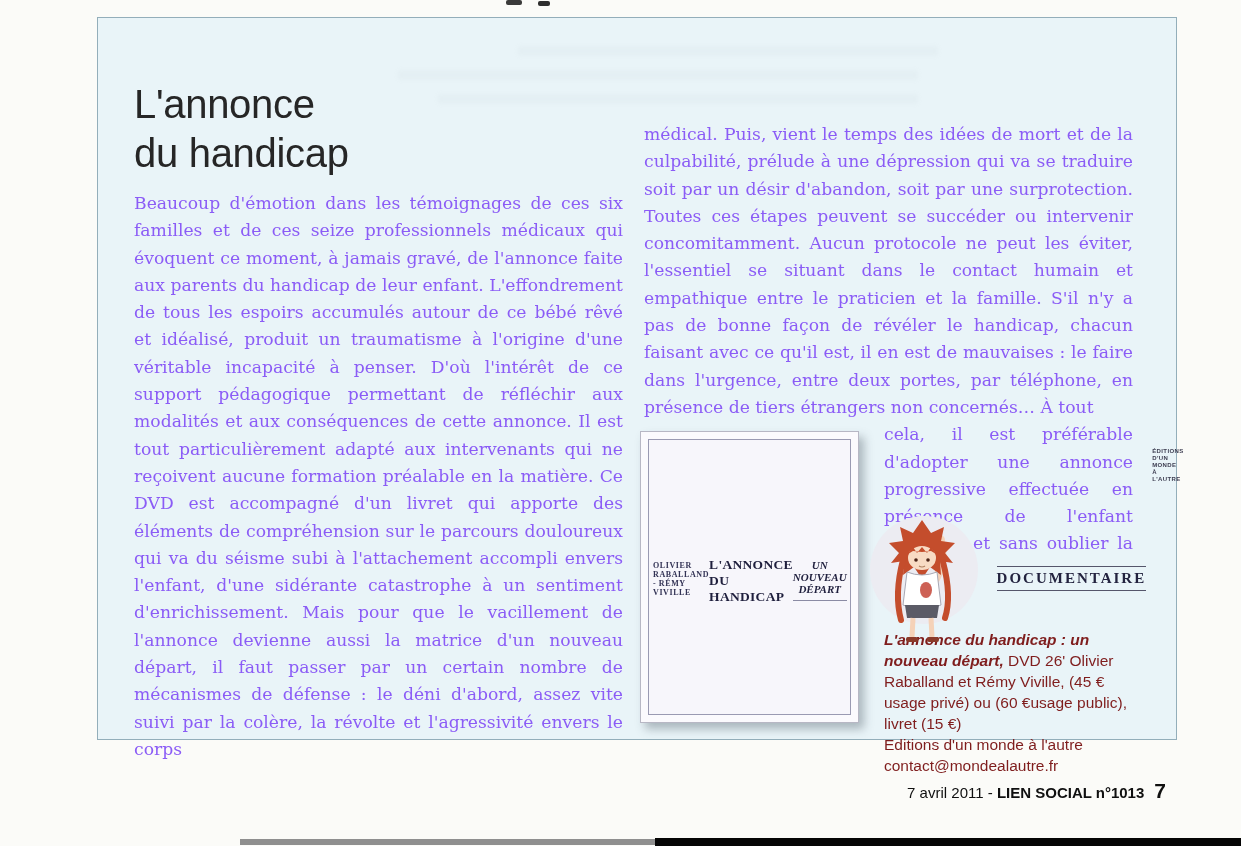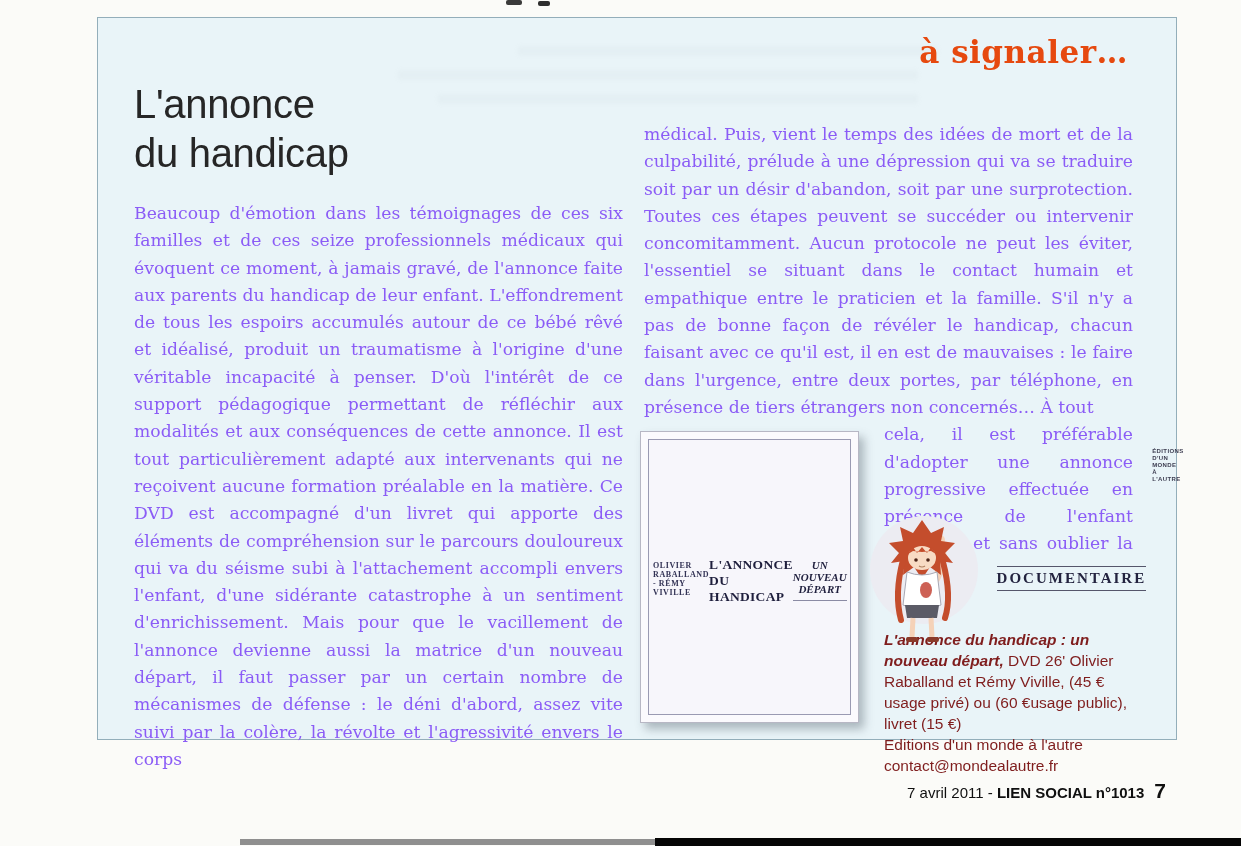--- a/index.html
+++ b/index.html
@@ -21,21 +21,21 @@
   }
   .ghost{position:absolute;background:#b9c6cc;opacity:.10;filter:blur(2px);border-radius:2px;}
   .section-label{
     position:absolute;top:16px;right:48px;
     font-family:"DejaVu Serif", serif;font-size:31px;font-weight:700;
     color:#e6490f;letter-spacing:.5px;
   }
   
   .left-col{position:absolute;left:36px;top:62px;width:489px;}
   .article-title{
-    margin:0 0 22px 0;
+    margin:0 0 12px 0;
     font-family:"Liberation Sans", sans-serif;font-weight:400;
     font-size:40px;line-height:49px;color:#262626;
     white-space:pre-line;letter-spacing:-0.3px;
   }
   .body-text{
     margin:0;font-size:17.2px;line-height:27.3px;text-align:justify;color:#8b5cf6;
   }
   
   .right-col{position:absolute;left:546px;top:103px;width:489px;}
   .wrap-zone{position:relative;min-height:312px;}
@@ -96,21 +96,20 @@
 <div class="mark-top2"></div>
 <div class="strip-gray"></div>
 <div class="strip-black"></div>
 
 <div class="panel">
 
   <div class="ghost" style="left:420px;top:28px;width:420px;height:10px;"></div>
   <div class="ghost" style="left:300px;top:52px;width:520px;height:10px;"></div>
   <div class="ghost" style="left:340px;top:76px;width:480px;height:10px;"></div>
 
-  <div class="section-label">à signaler…</div>
 
   <div class="left-col">
     <h1 class="article-title">L'annonce
 du handicap</h1>
     <p class="body-text">Beaucoup d'émotion dans les témoignages de ces six familles et de ces seize professionnels médicaux qui évoquent ce moment, à jamais gravé, de l'annonce faite aux parents du handicap de leur enfant. L'effondrement de tous les espoirs accumulés autour de ce bébé rêvé et idéalisé, produit un traumatisme à l'origine d'une véritable incapacité à penser. D'où l'intérêt de ce support pédagogique permettant de réfléchir aux modalités et aux conséquences de cette annonce. Il est tout particulièrement adapté aux intervenants qui ne reçoivent aucune formation préalable en la matière. Ce DVD est accompagné d'un livret qui apporte des éléments de compréhension sur le parcours douloureux qui va du séisme subi à l'attachement accompli envers l'enfant, d'une sidérante catastrophe à un sentiment d'enrichissement. Mais pour que le vacillement de l'annonce devienne aussi la matrice d'un nouveau départ, il faut passer par un certain nombre de mécanismes de défense : le déni d'abord, assez vite suivi par la colère, la révolte et l'agressivité envers le corps</p>
   </div>
 
   <div class="right-col">
     <p class="body-text">médical. Puis, vient le temps des idées de mort et de la culpabilité, prélude à une dépression qui va se traduire soit par un désir d'abandon, soit par une surprotection. Toutes ces étapes peuvent se succéder ou intervenir concomitamment. Aucun protocole ne peut les éviter, l'essentiel se situant dans le contact humain et empathique entre le praticien et la famille. S'il n'y a pas de bonne façon de révéler le handicap, chacun faisant avec ce qu'il est, il en est de mauvaises : le faire dans l'urgence, entre deux portes, par téléphone, en présence de tiers étrangers non concernés… À tout</p>
 

